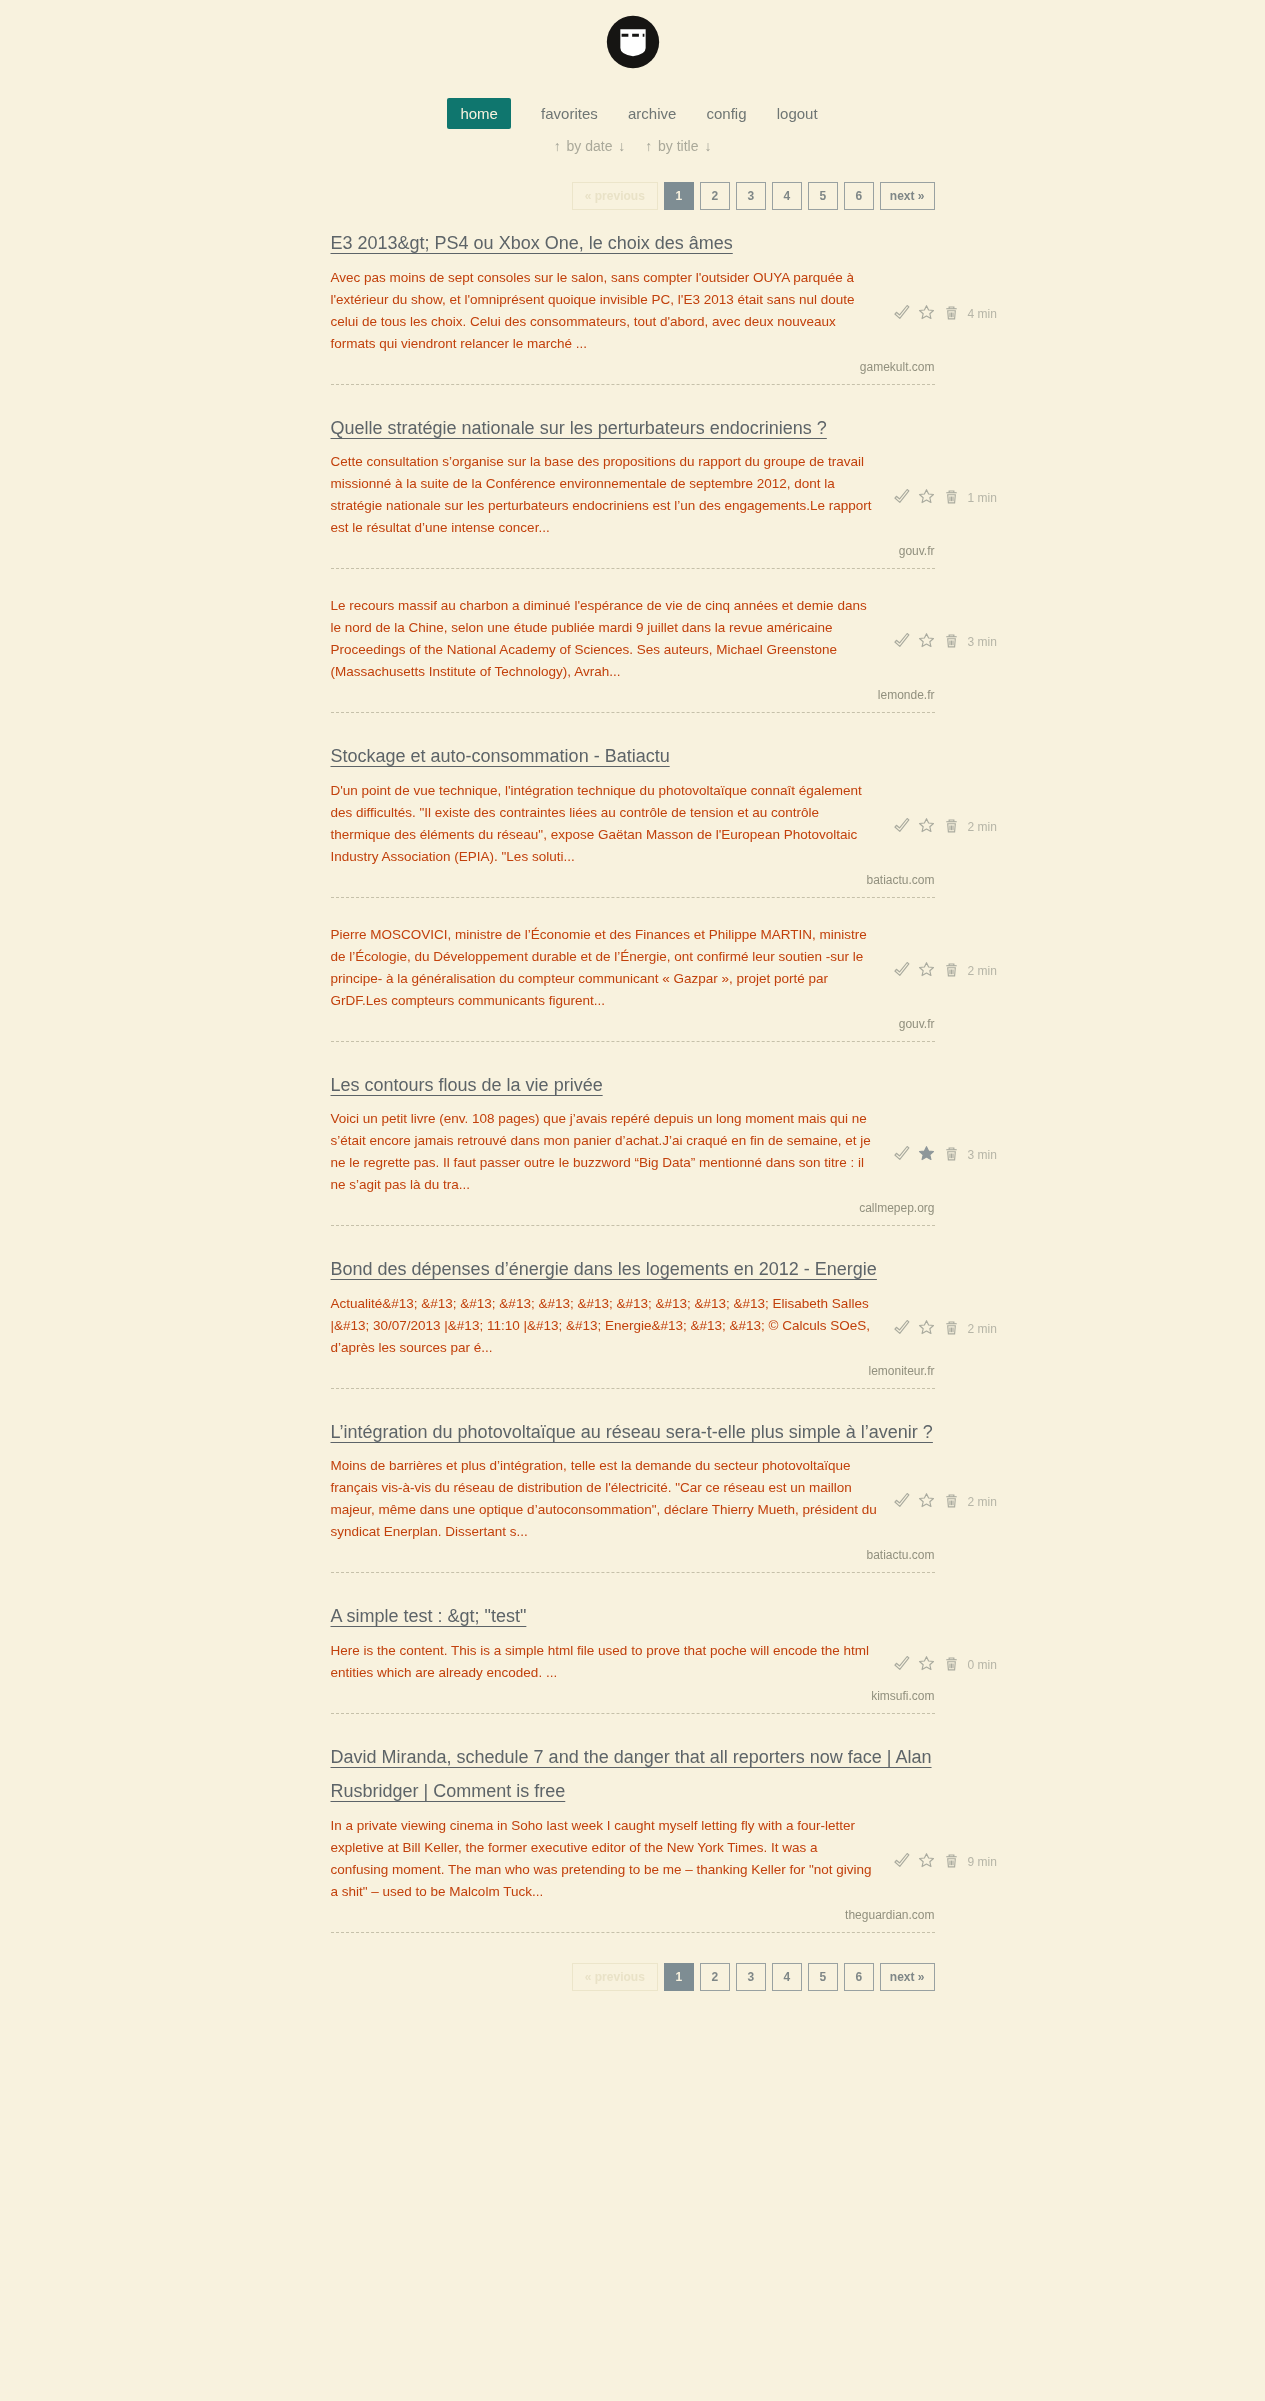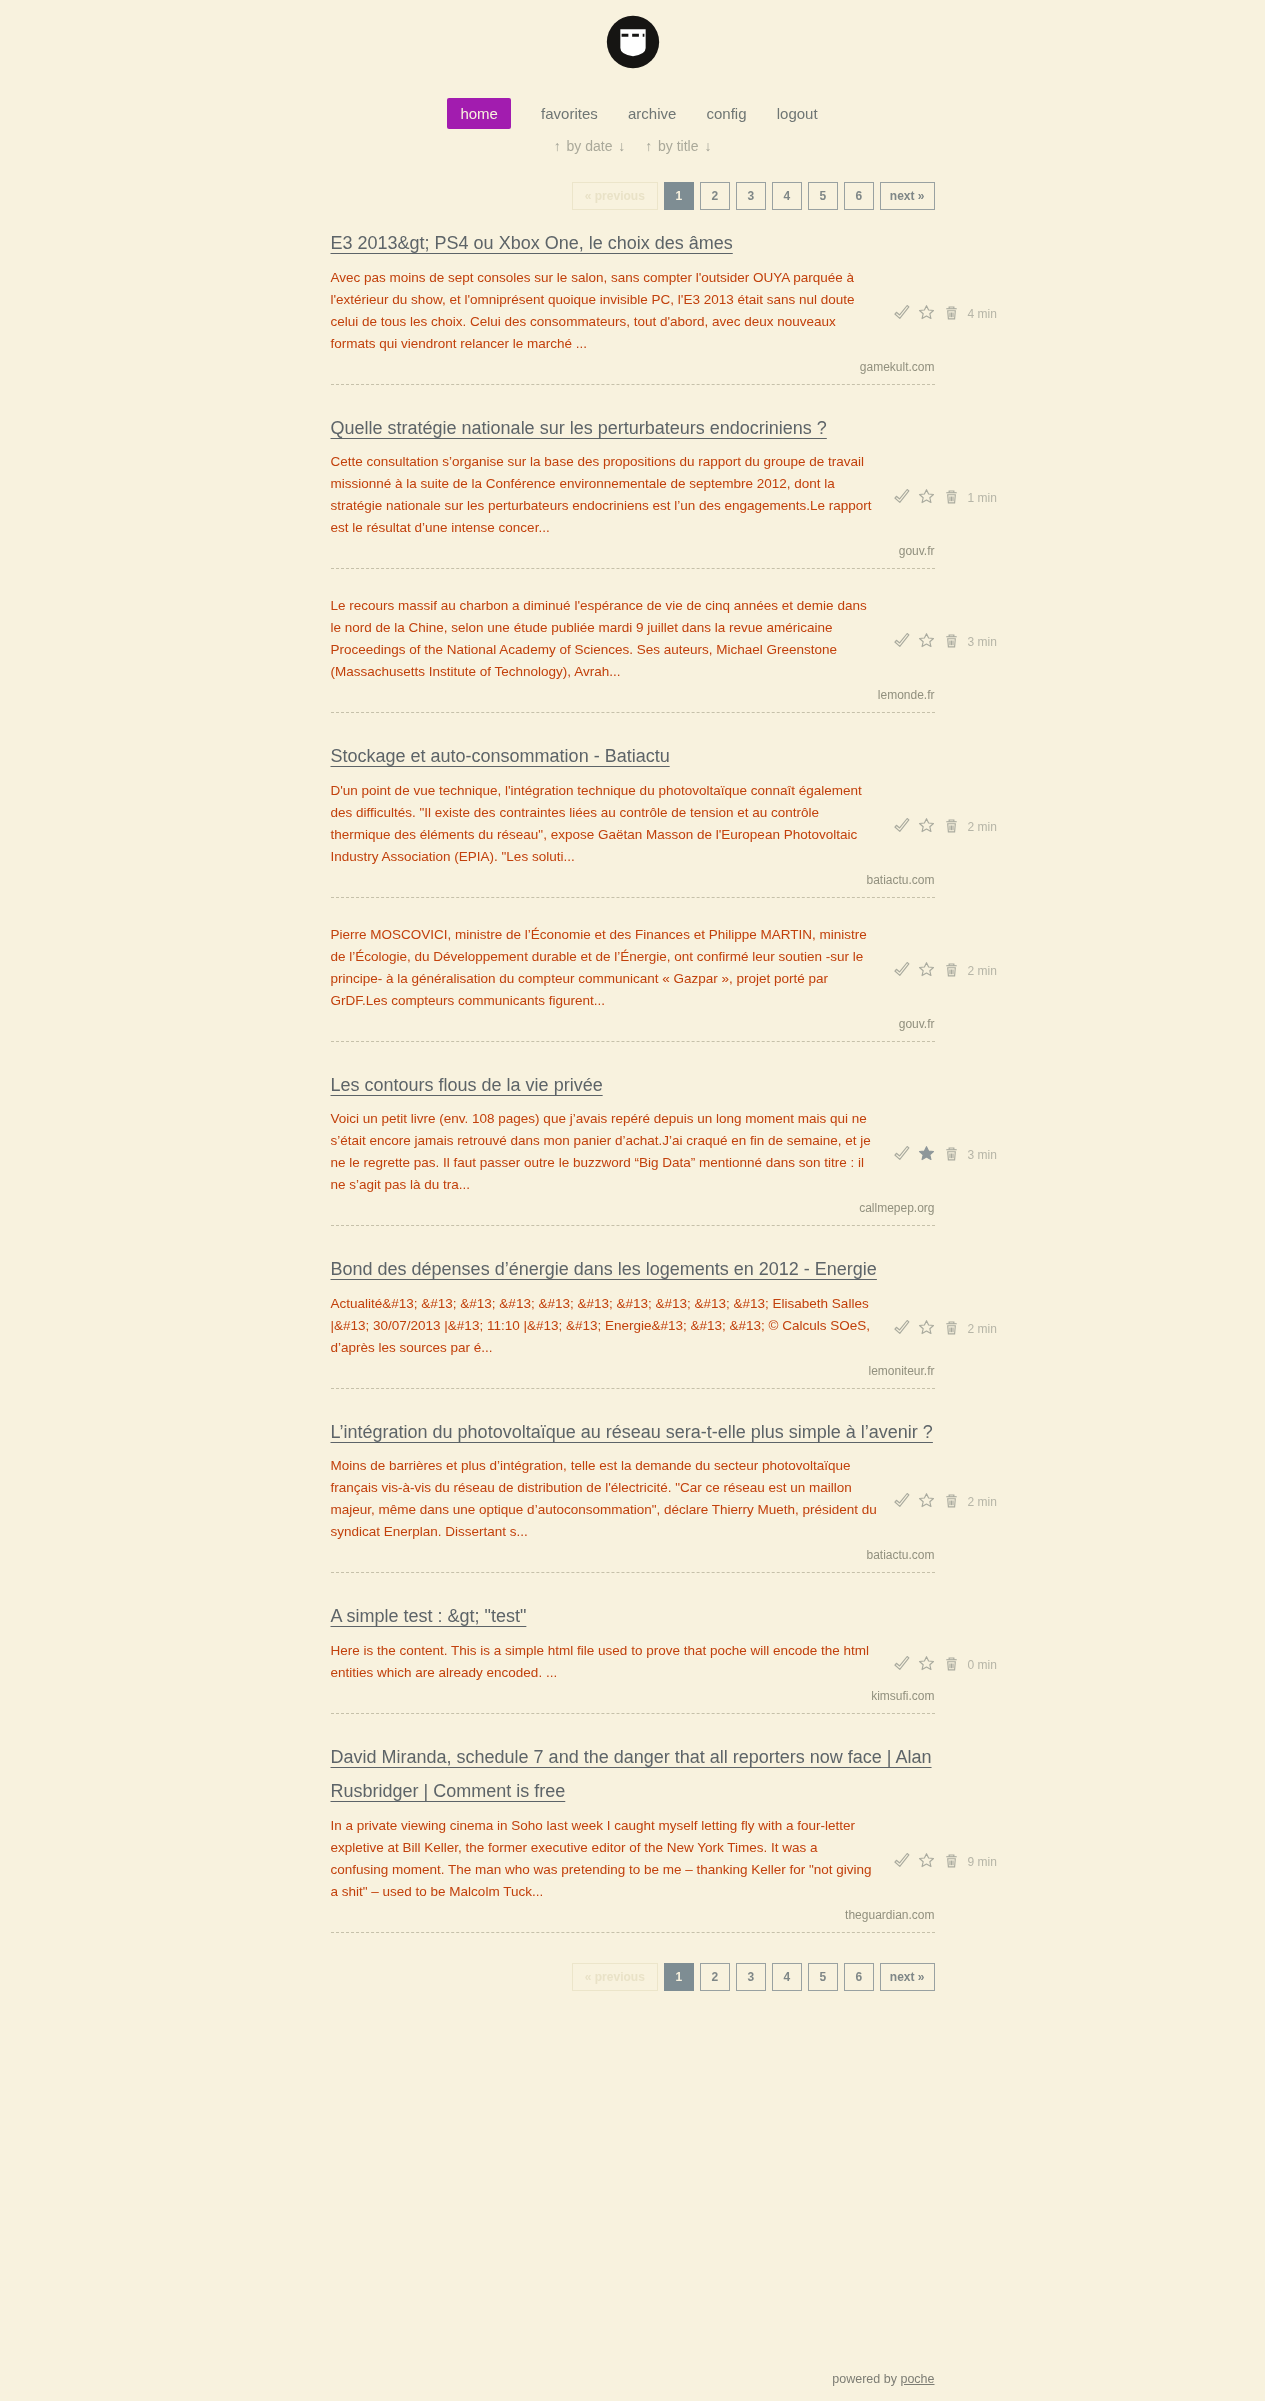--- a/index.html
+++ b/index.html
@@ -24,21 +24,21 @@
   .logo { display: inline-block; width: 54px; height: 54px; cursor: pointer; }
   .logo svg { display: block; width: 54px; height: 54px; }
   nav { margin-top: 32px; font-size: 15px; }
   nav a {
     color: #6f7674;
     text-decoration: none;
     margin: 0 13px;
     cursor: pointer;
   }
   nav a.active {
-    background: #a21caf;
+    background: #0f766e;
     color: #f8f2de;
     padding: 7px 13px;
     border-radius: 2px;
   }
   .sort {
     margin-top: 16px;
     font-size: 14px;
     color: #aaa99a;
   }
   .sort a { color: #a3a396; text-decoration: none; cursor: pointer; margin: 0 2px; }
@@ -554,18 +554,14 @@
         <a class="page-btn num">4</a>
 
         <a class="page-btn num">5</a>
 
         <a class="page-btn num">6</a>
 
     </span>
     <a class="page-btn next">next »</a>
   </div>
 
-  <footer>
-    <span>powered by</span>
-    <a>poche</a>
-  </footer>
 
 </div>
 
 </body></html>

